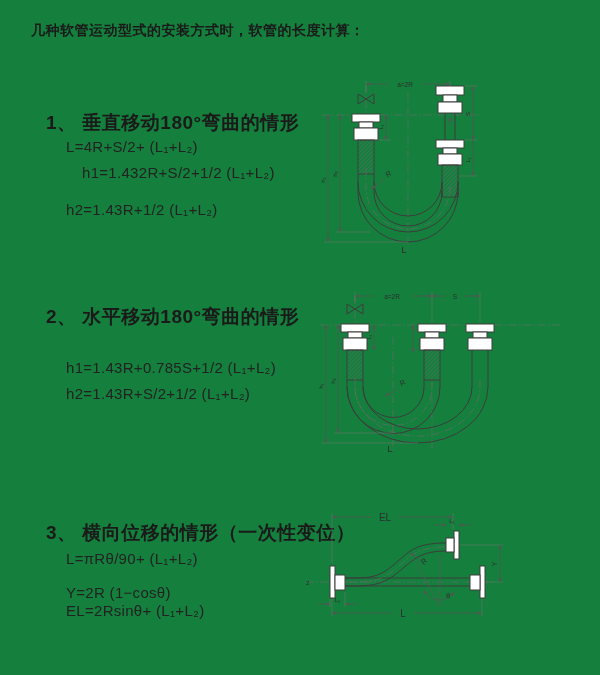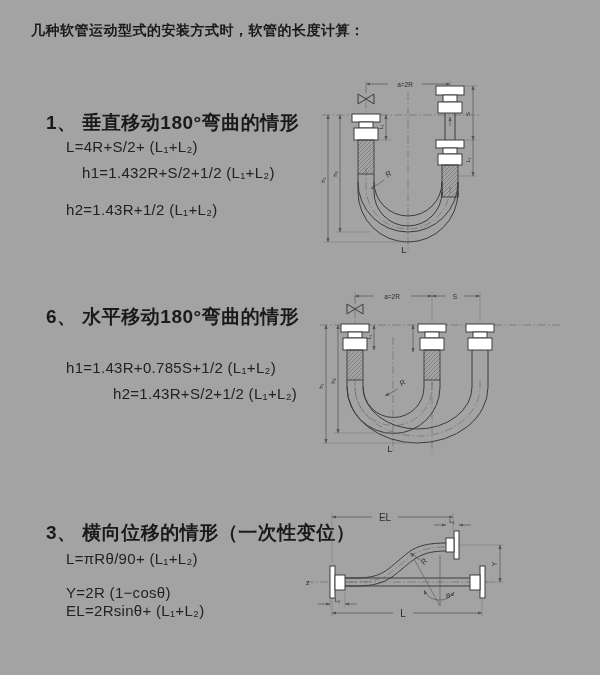--- a/index.html
+++ b/index.html
@@ -1,18 +1,18 @@
 <!DOCTYPE html>
 <html><head>
 <meta charset="utf-8">
 <style>
   * { margin: 0; padding: 0; box-sizing: border-box; }
   html, body { width: 600px; height: 675px; background: #ffffff; overflow: hidden; }
   body { font-family: "Liberation Sans", "DejaVu Sans", sans-serif; color: #1a1a1a; position: relative; }
-  .page { position: absolute; inset: 0; background: #a3a3a3; }
+  .page { position: absolute; inset: 0; background: #15803d; }
   .title { position: absolute; left: 31px; top: 22px; font-size: 14px; font-weight: bold; letter-spacing: 0.5px; }
   .sec-heading { position: absolute; font-size: 19px; font-weight: bold; letter-spacing: 0.5px; }
   .formula { position: absolute; font-size: 15px; font-weight: 400; letter-spacing: 0.3px; color: #222; }
   svg { position: absolute; overflow: visible; }
   svg text { font-family: "Liberation Sans", "DejaVu Sans", sans-serif; fill: #2d2d2d; }
   .wall { fill: none; stroke: #3c3c3c; stroke-width: 1; }
   .thin { fill: none; stroke: #5a5a5a; stroke-width: 0.65; }
   .cl   { fill: none; stroke: #6a6a6a; stroke-width: 0.65; stroke-dasharray: 8 2.5 1.5 2.5; }
   .fit  { fill: #ffffff; stroke: #3c3c3c; stroke-width: 1; }
   .dim  { fill: none; stroke: #555; stroke-width: 0.7; }
@@ -115,23 +115,23 @@
     </g>
 
     <g>
       <line class="dim" x1="76" y1="108" x2="63" y2="117" marker-end="url(#ar1)"></line>
       <text transform="rotate(-38 82 104)" x="82" y="104" font-size="7.5" font-style="italic" text-anchor="middle">R</text>
     </g>
 
     <text x="96" y="181" font-size="9.5" text-anchor="middle">L</text>
   </svg>
 
-  <div class="sec-heading" style="left:46px; top:304px;">6、 水平移动180°弯曲的情形</div>
+  <div class="sec-heading" style="left:46px; top:304px;">2、 水平移动180°弯曲的情形</div>
   <div class="formula" style="left:66px; top:359px;">h1=1.43R+0.785S+1/2 (L₁+L₂)</div>
-  <div class="formula" style="left:66px; top:385px;margin-left:47px;">h2=1.43R+S/2+1/2 (L₁+L₂)</div>
+  <div class="formula" style="left:66px; top:385px;">h2=1.43R+S/2+1/2 (L₁+L₂)</div>
 
   <svg style="left:308px; top:282px;" width="290" height="175" viewBox="0 0 290 175">
     <defs>
       <marker id="ar2" markerWidth="7" markerHeight="5" refX="6.2" refY="2.5" orient="auto-start-reverse">
         <path d="M0,0 L6.5,2.5 L0,5 Z" fill="#555"></path>
       </marker>
       <pattern id="hp2" width="4" height="4" patternUnits="userSpaceOnUse">
         <path d="M0,4 L4,0 M-1,1 L1,-1 M3,5 L5,3" stroke="#666" stroke-width="0.6"></path>
       </pattern>
     </defs>

